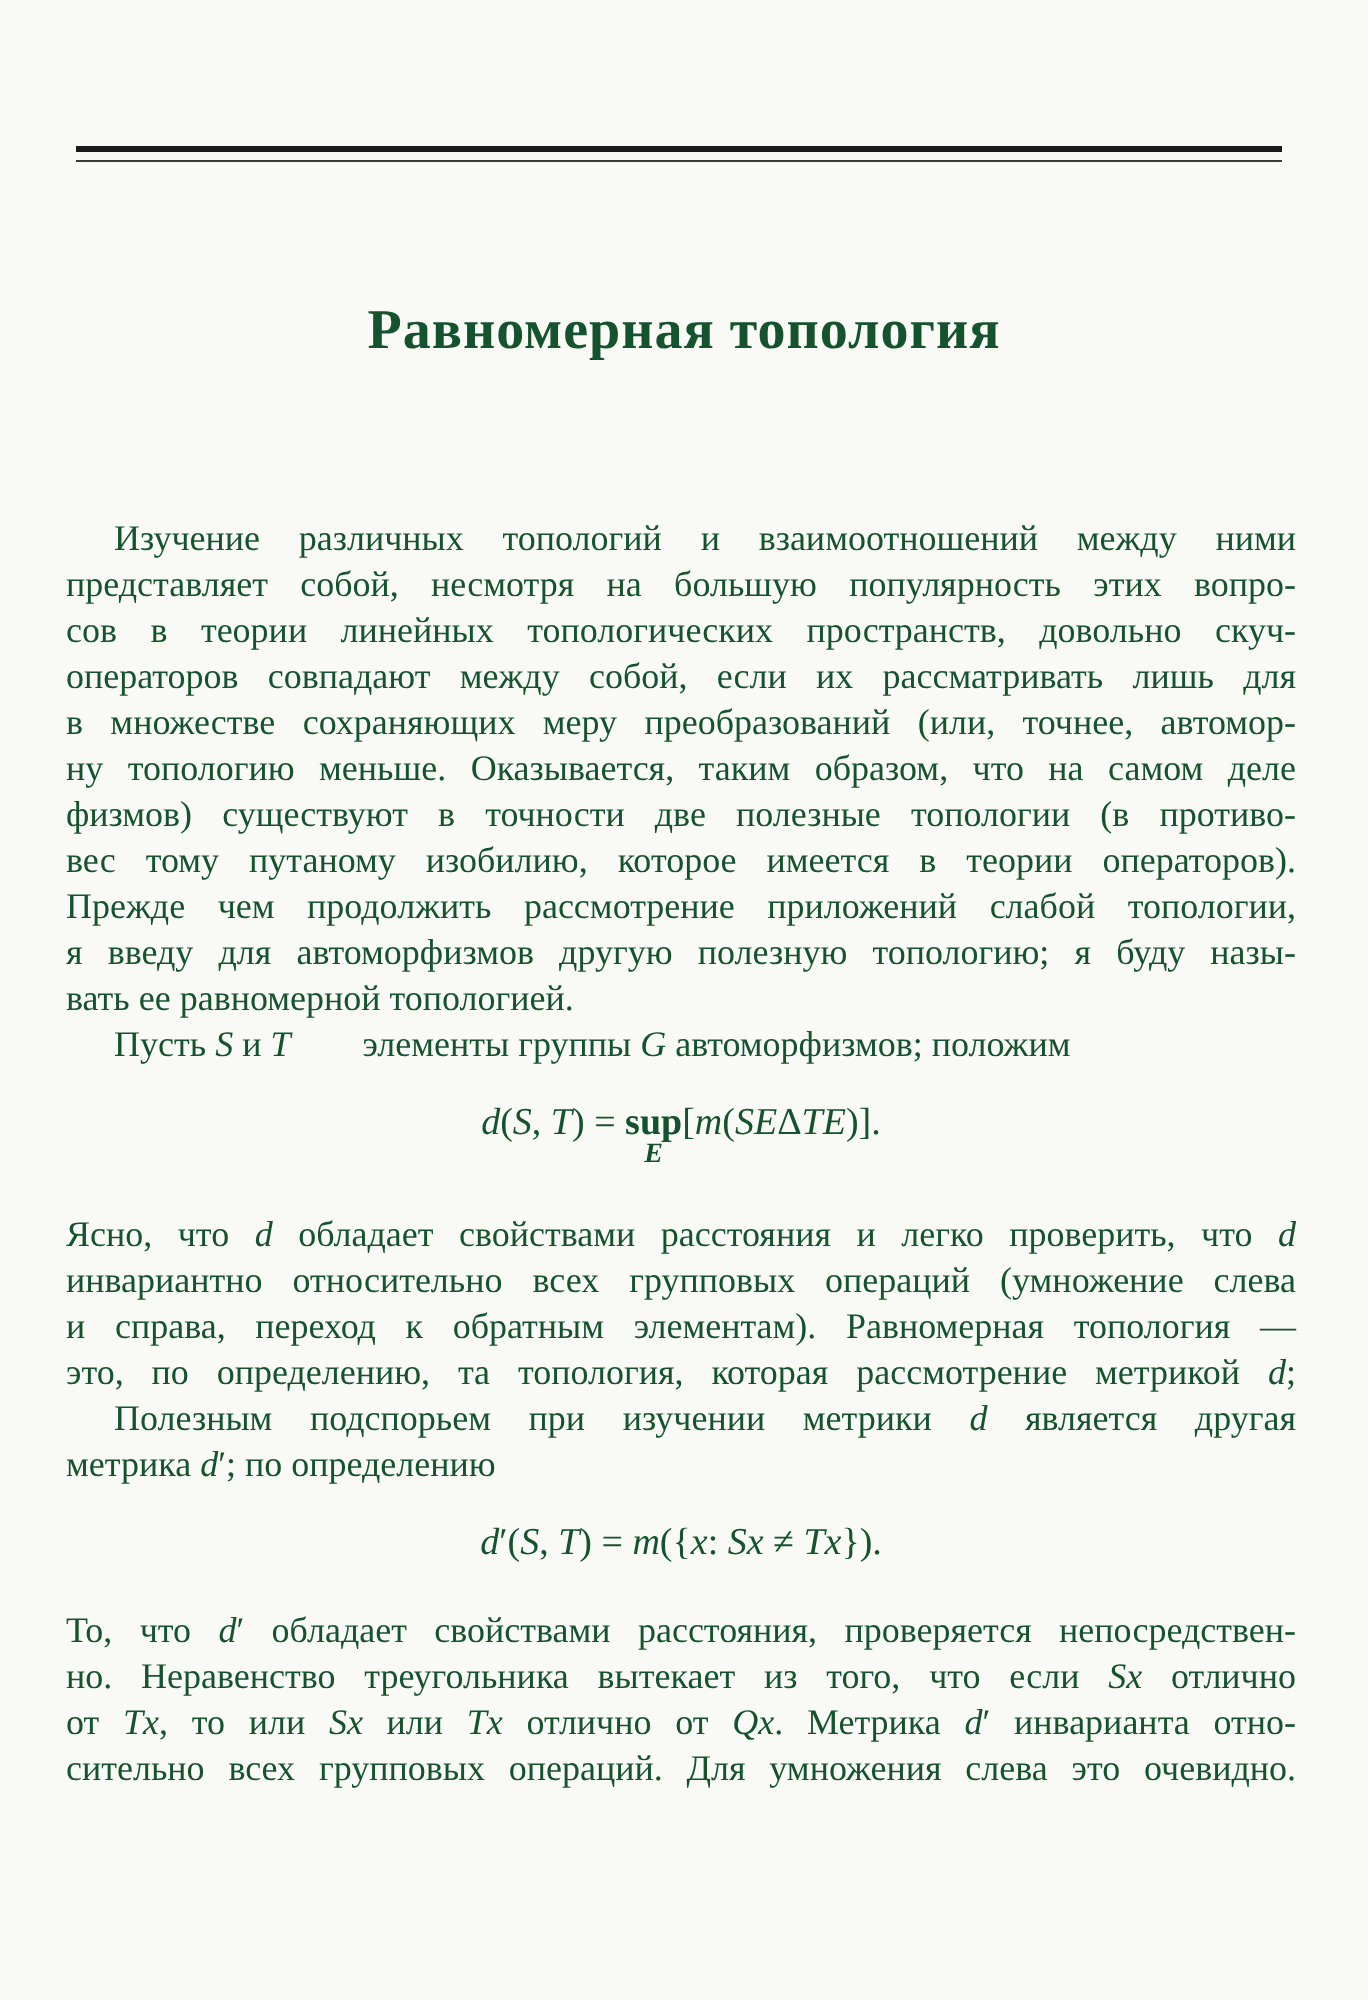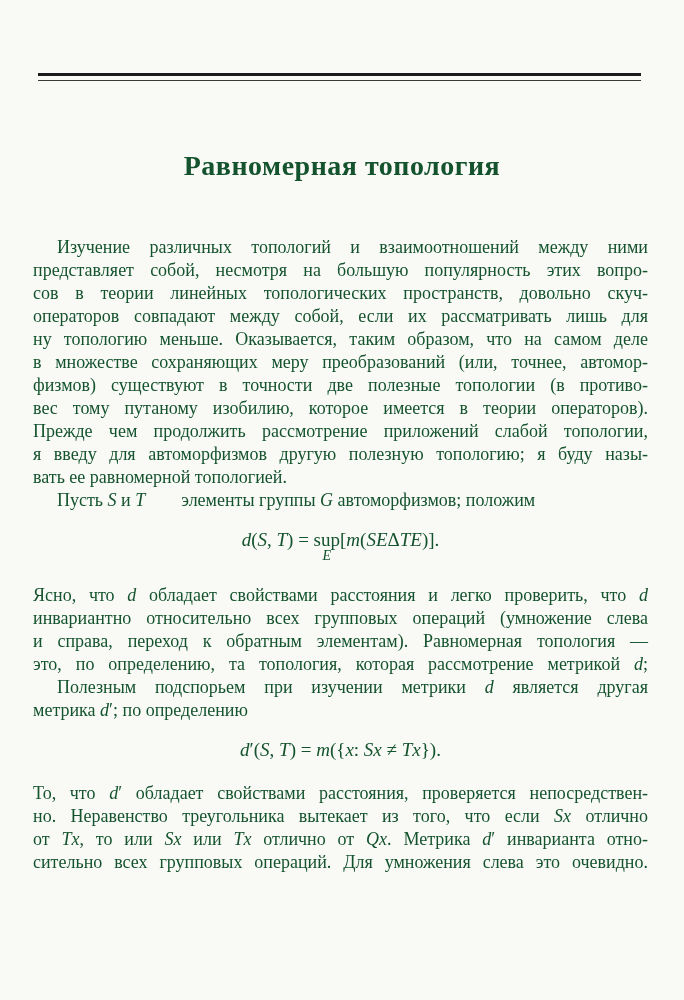--- a/index.html
+++ b/index.html
@@ -15,35 +15,35 @@
   .rule { position:absolute; left:38px; top:73px; width:603px; }
   .rule .thick { height:3px; background:#1b1b1b; }
   .rule .thin  { height:1.5px; background:#3a3a3a; margin-top:3.5px; }
   .title {
     position:absolute; top:150px; left:0; width:100%;
     text-align:center;
     font-size:28px; font-weight:bold; letter-spacing:0.5px;
     margin:0;
   }
   .content {
-    position:absolute; top:236px; left:33px; width:615px;
+    position:absolute; top:258px; left:33px; width:615px;
     font-size:18px; line-height:23px;
   }
   .para { margin:0; }
   .line { text-align:justify; text-align-last:justify; }
   .line.last { text-align:last; text-align-last:left; }
   .line.indent { text-indent:24px; }
   .it { font-style:italic; }
   .formula {
     text-align:center; text-align-last:center;
     font-size:19px; line-height:32px;
     margin:12px 0 16px 0;
   }
   .formula.has-under { margin-bottom:28px; }
-  .supop { display:inline-block; position:relative; font-style:normal; }
+  .supop { display:inline-block; position:relative; font-style:normal;font-weight:bold; }
   .supop .under {
     position:absolute; top:100%; left:50%;
     transform:translateX(-50%);
     margin-top:-7px;
     font-size:14px; font-style:italic; line-height:1;
   }
 </style>
 </head>
 <body>
 
@@ -52,22 +52,22 @@
     <div class="thick"></div>
     <div class="thin"></div>
   </div>
   <h1 class="title">Равномерная топология</h1>
   <div class="content">
       <div class="para">
         <div class="line indent"><span>Изучение различных топологий и взаимоотношений между ними</span></div>
         <div class="line"><span>представляет собой, несмотря на большую популярность этих вопро-</span></div>
         <div class="line"><span>сов в теории линейных топологических пространств, довольно скуч-</span></div>
         <div class="line"><span>операторов совпадают между собой, если их рассматривать лишь для</span></div>
+        <div class="line"><span>в множестве сохраняющих меру преобразований (или, точнее, автомор-</span></div>
         <div class="line"><span>ну топологию меньше. Оказывается, таким образом, что на самом деле</span></div>
-        <div class="line"><span>в множестве сохраняющих меру преобразований (или, точнее, автомор-</span></div>
         <div class="line"><span>физмов) существуют в точности две полезные топологии (в противо-</span></div>
         <div class="line"><span>вес тому путаному изобилию, которое имеется в теории операторов).</span></div>
         <div class="line"><span>Прежде чем продолжить рассмотрение приложений слабой топологии,</span></div>
         <div class="line"><span>я введу для автоморфизмов другую полезную топологию; я буду назы-</span></div>
         <div class="line last"><span>вать ее равномерной топологией.</span></div>
       </div>
       <div class="para">
         <div class="line last indent"><span>Пусть </span><span class="it">S</span><span> и </span><span class="it">T</span><span>&nbsp;&nbsp;&nbsp;&nbsp;&nbsp;&nbsp;&nbsp; </span><span>элементы группы </span><span class="it">G</span><span> автоморфизмов; положим</span></div>
       </div>
       <div class="formula has-under"><span class="it">d</span><span>(</span><span class="it">S</span><span>, </span><span class="it">T</span><span>) = </span><span class="supop"><span>sup</span><span class="under">E</span></span><span>[</span><span class="it">m</span><span>(</span><span class="it">SE</span><span>Δ</span><span class="it">TE</span><span>)].</span></div>

